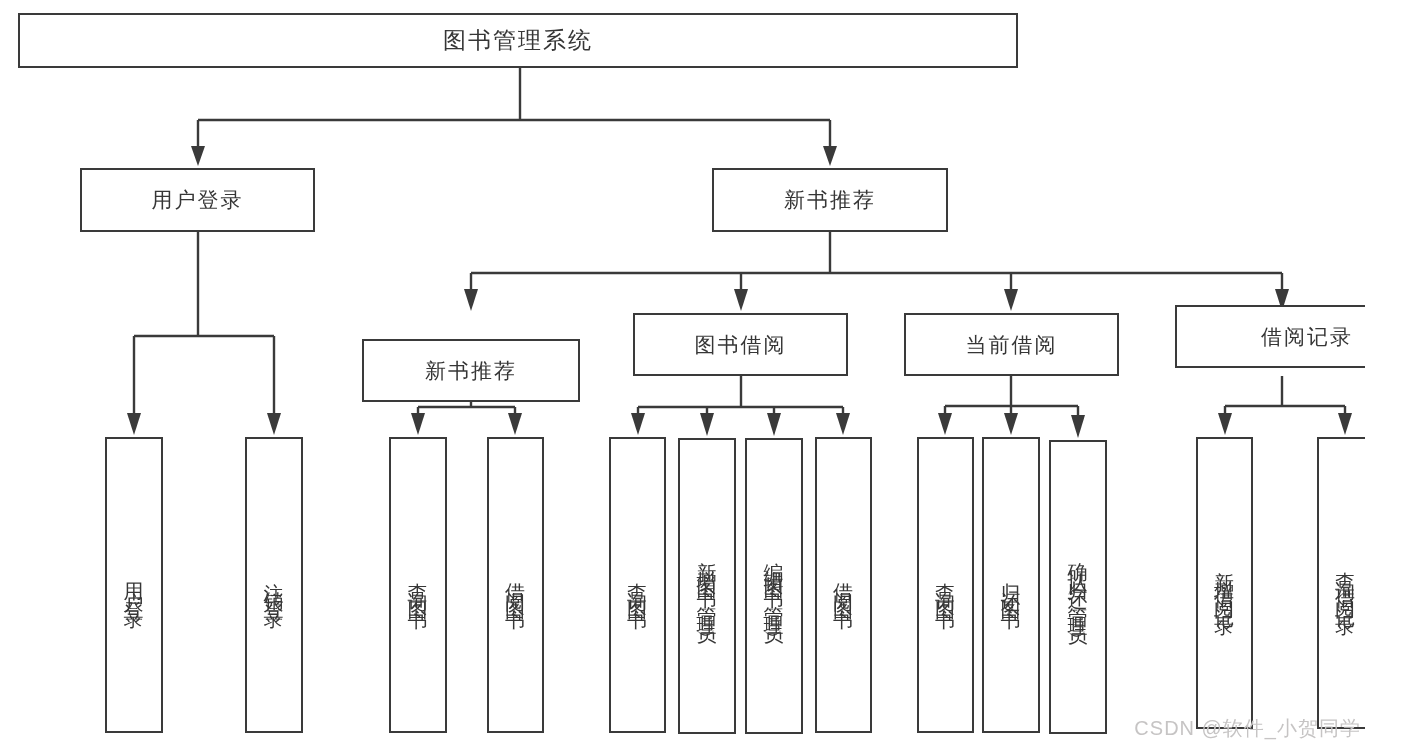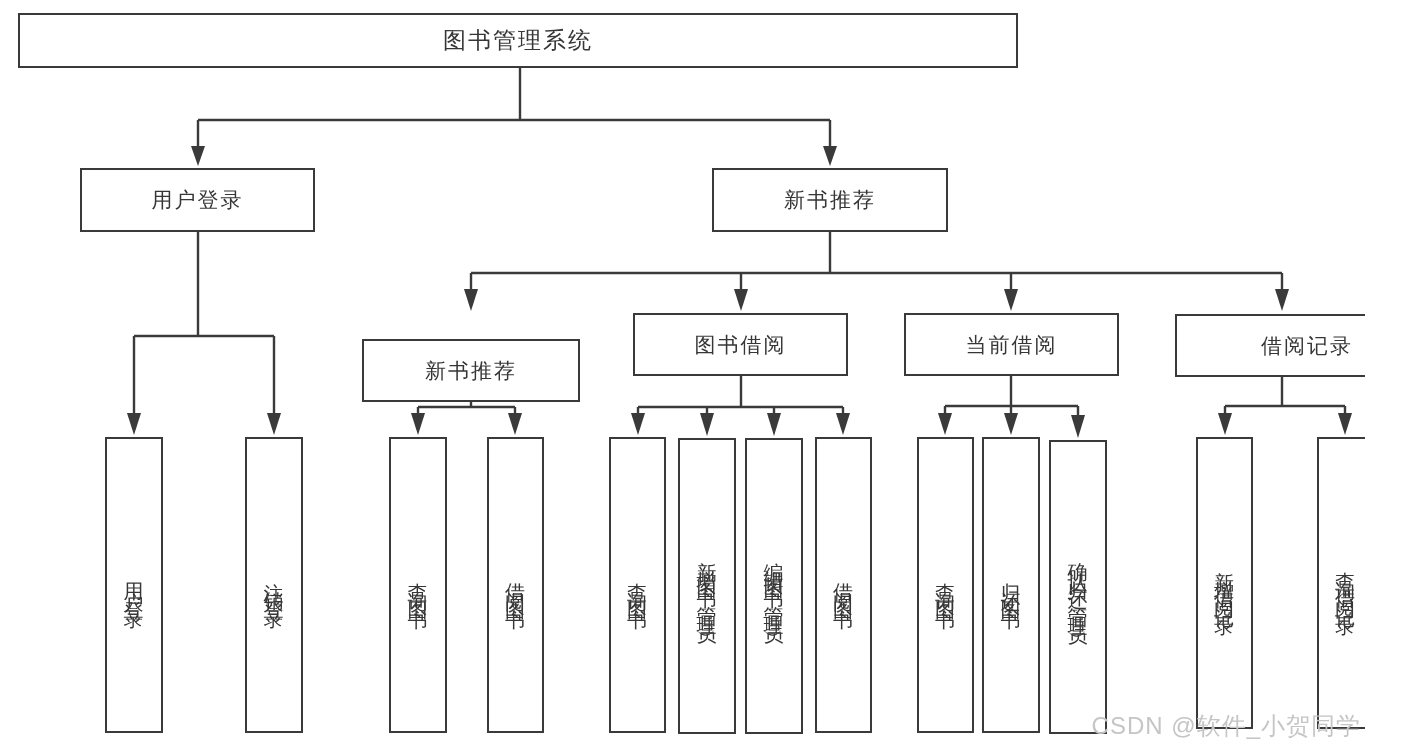--- a/index.html
+++ b/index.html
@@ -6,21 +6,21 @@
   body{font-family:"Liberation Sans",sans-serif;background:#fff;}
   #canvas{position:relative;width:1365px;height:747px;background:var(--background,#fff);overflow:hidden;text-align:center;}
   svg.connectors{position:absolute;left:0;top:0;width:1405px;height:747px;z-index:1;}
   .ln{fill:none;stroke:var(--line,#3a3a3a);stroke-width:2.4;}
   .ah{fill:var(--line,#3a3a3a);stroke:none;}
   .node{position:absolute;box-sizing:border-box;background:#fff;border:2.5px solid var(--line,#3a3a3a);
         display:flex;align-items:center;justify-content:center;color:var(--text,#363636);z-index:2;}
   .root-node{font-size:23px;letter-spacing:2px;}
   .h-node{font-size:21px;letter-spacing:2px;}
   .v-node{writing-mode:vertical-rl;text-orientation:mixed;font-size:20px;letter-spacing:9px;line-height:1;}
-  .watermark{position:absolute;right:4px;bottom:5px;font-size:24px;letter-spacing:1px;
+  .watermark{position:absolute;right:4px;bottom:5px;font-size:20px;letter-spacing:1px;
              color:var(--watermark,#c6c4c4);z-index:5;white-space:nowrap;}
 </style>
 </head>
 <body>
 
 <div id="canvas">
 
   <svg class="connectors" viewBox="0 0 1405 747">
     <g>
       <path class="ln" d="M520 68 V120 M198 120 H830 M198 120 V148 M830 120 V148"></path>
@@ -77,21 +77,21 @@
 
   <div class="node h-node" style="left:362px;top:313px;width:218px;height:63px;margin-top:26px;">
     <span>新书推荐</span>
   </div>
   <div class="node h-node" style="left:633px;top:313px;width:215px;height:63px;">
     <span>图书借阅</span>
   </div>
   <div class="node h-node" style="left:904px;top:313px;width:215px;height:63px;">
     <span>当前借阅</span>
   </div>
-  <div class="node h-node" style="left:1175px;top:314px;width:216px;height:63px;padding-left:48px;">
+  <div class="node h-node" style="left:1175px;top:305px;width:216px;height:63px;padding-left:48px;">
     <span>借阅记录</span>
   </div>
 
   <div class="node v-node" style="left:105px;top:437px;width:58px;height:296px;">
     <span>用户登录</span>
   </div>
   <div class="node v-node" style="left:245px;top:437px;width:58px;height:296px;">
     <span>注销登录</span>
   </div>
 

